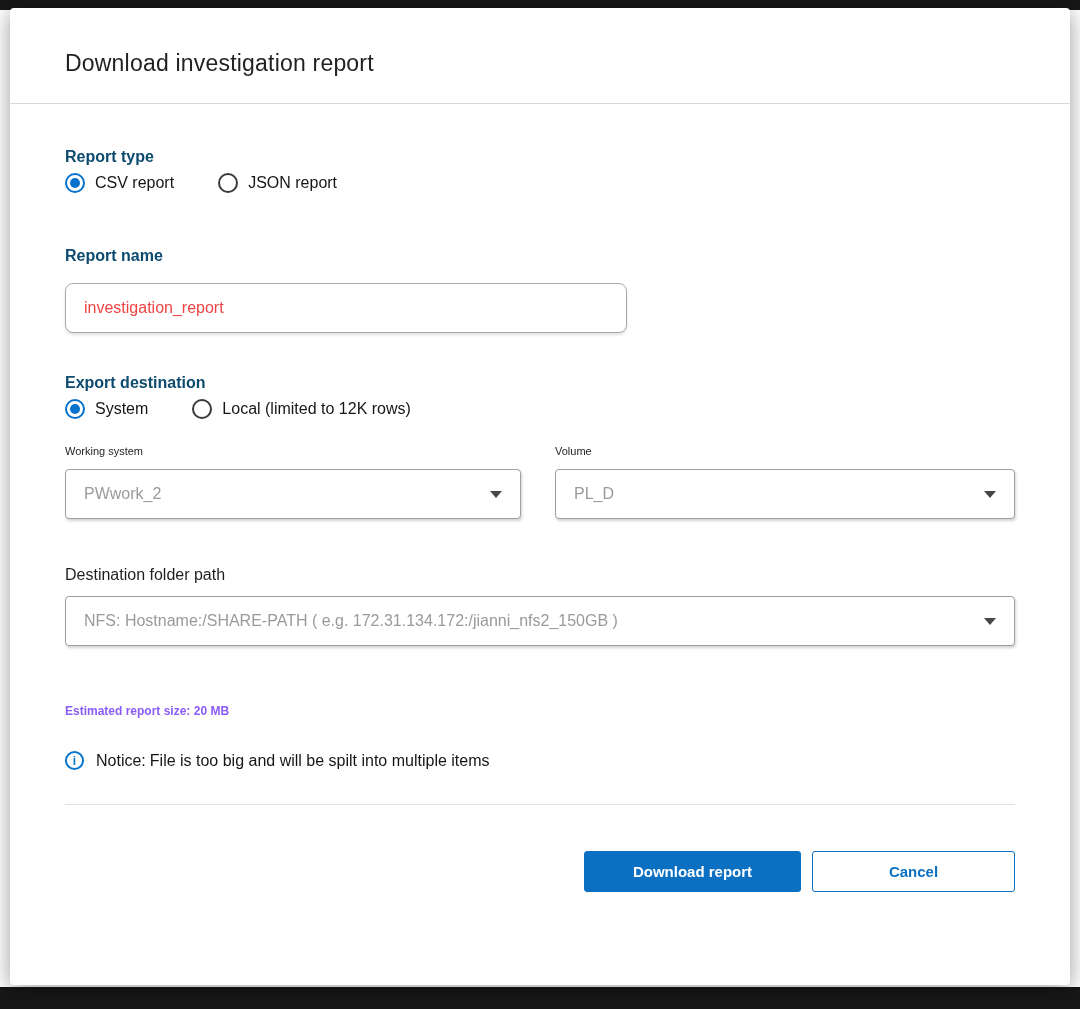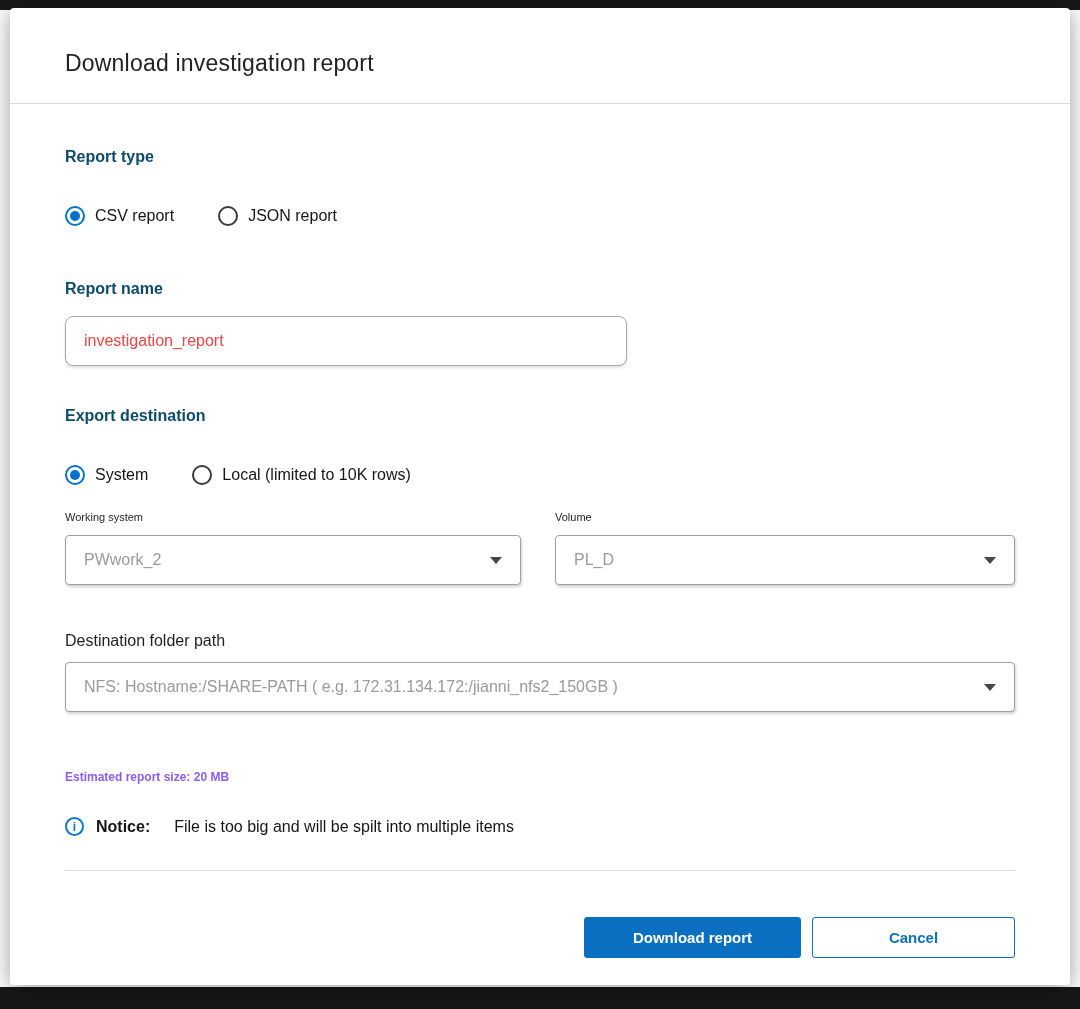--- a/index.html
+++ b/index.html
@@ -27,21 +27,21 @@
   .modal-title { font-size: 23px; font-weight: 400; color: #222; letter-spacing: 0.2px; }
   .header-divider { height: 1px; background: #d8d8d8; width: 100%; }
 
   .content { padding: 0 55px; }
 
   .section-label { font-size: 16px; font-weight: 700; color: #0c4a6e; }
   .lbl-report-type { margin-top: 44px; }
   .lbl-report-name { margin-top: 54px; }
   .lbl-export-dest { margin-top: 41px; }
 
-  .radio-row { display: flex; align-items: flex-start; margin-top: 40px; }
+  .radio-row { display: flex; align-items: flex-start; margin-top: 7px; }
   .radio-option { display: flex; align-items: center; cursor: pointer; }
   .radio-option + .radio-option { margin-left: 44px; }
   .radio {
     width: 20px; height: 20px; border-radius: 50%;
     border: 2px solid #3a3a3a;
     display: inline-flex; align-items: center; justify-content: center;
     flex: 0 0 auto;
     background: #fff;
   }
   .radio.selected { border-color: #0672cb; }
@@ -99,21 +99,21 @@
   .notice-row { margin-top: 33px; display: flex; align-items: center; font-size: 16px; color: #161616; }
   .info-icon {
     width: 19px; height: 19px; border-radius: 50%;
     border: 2px solid #0b78d0;
     color: #0b78d0;
     font-size: 12px; font-weight: 700; font-style: normal;
     display: inline-flex; align-items: center; justify-content: center;
     margin-right: 12px;
     flex: 0 0 auto;
   }
-  .notice-prefix { font-weight: 700; margin-right: 24px; }
+  .notice-prefix { font-weight: 400; margin-right: 4px; }
 
   .footer-divider { margin-top: 34px; height: 1px; background: #e2e2e2; }
 
   .button-row { margin-top: 46px; display: flex; justify-content: flex-end; gap: 11px; }
   .btn {
     height: 41px;
     border-radius: 3px;
     font-family: "Liberation Sans", sans-serif;
     font-size: 15px; font-weight: 700;
     cursor: pointer;
@@ -173,21 +173,21 @@
       <div class="radio-option">
         <span class="radio selected">
             <span class="dot"></span>
           </span>
         <span class="radio-label">System</span>
       </div>
       <div class="radio-option">
         <span class="radio">
             <span class="dot"></span>
           </span>
-        <span class="radio-label">Local (limited to 10K rows)</span>
+        <span class="radio-label">Local (limited to 12K rows)</span>
       </div>
     </div>
 
     <div class="two-col">
       <div>
         <div class="field-label">Working system</div>
         <div class="select-box">
           <span class="select-value">PWwork_2</span>
           <span class="chevron"></span>
         </div>

